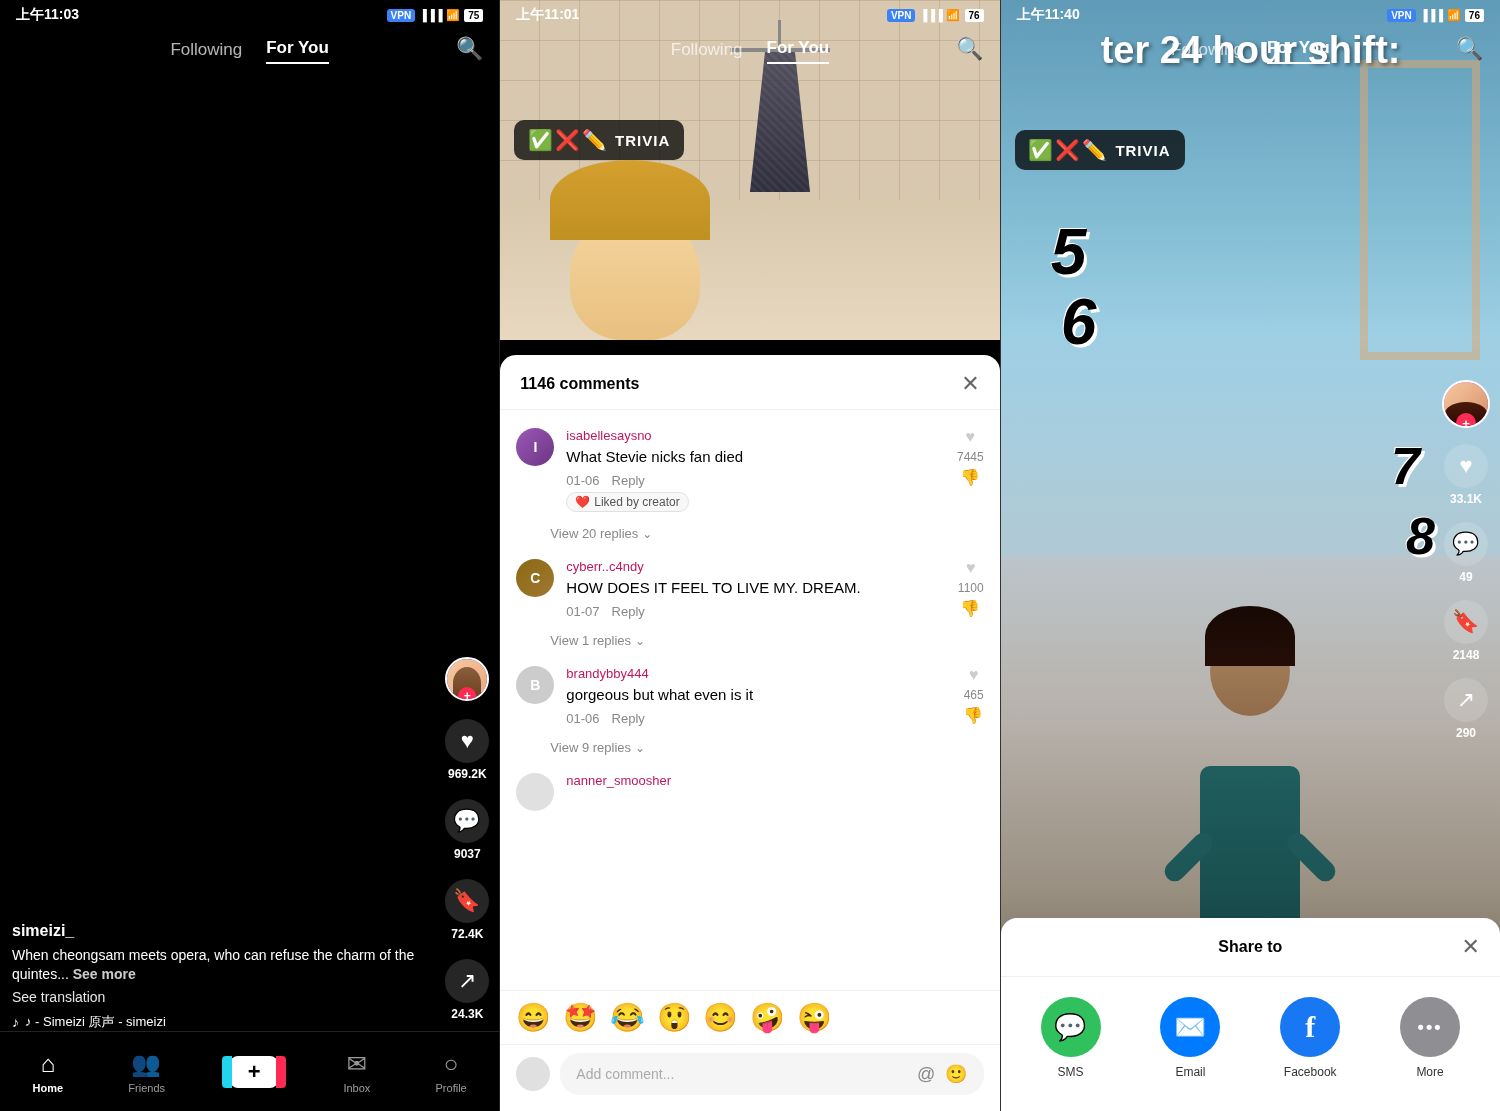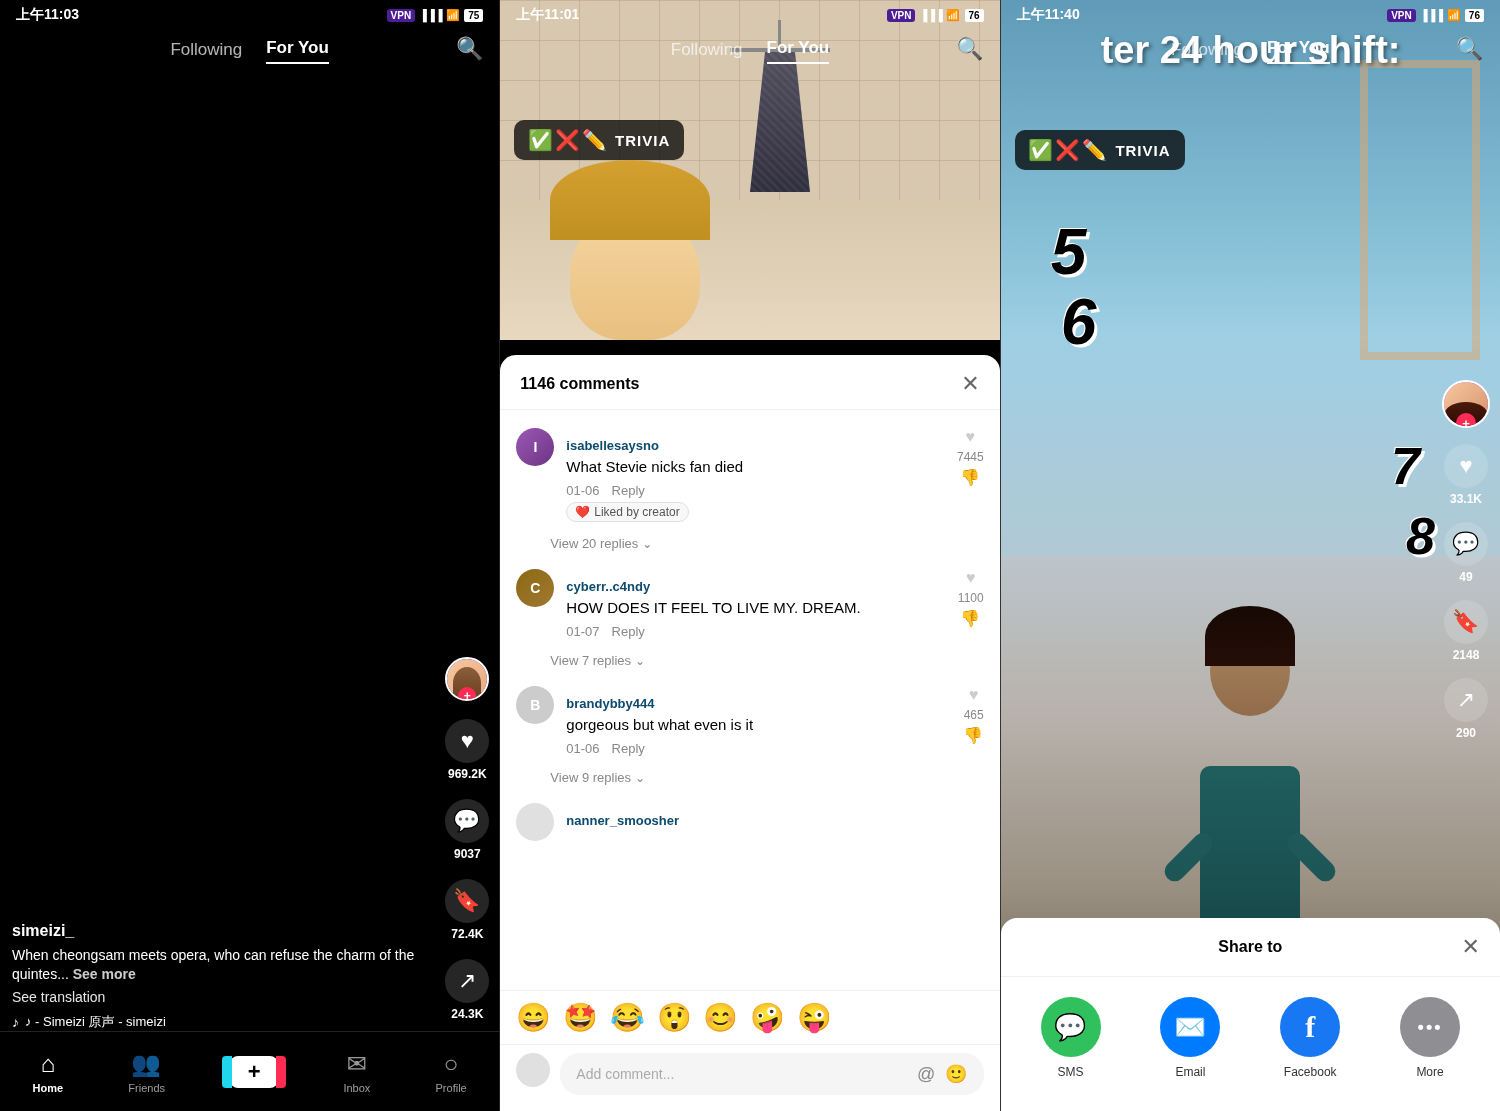--- a/index.html
+++ b/index.html
@@ -41,21 +41,21 @@
       position: absolute;
       top: 0; left: 0; right: 0;
       z-index: 100;
       color: #fff;
       font-size: 13px;
       font-weight: 600;
     }
     .status-time { font-size: 14px; font-weight: 700; }
     .status-icons { display: flex; align-items: center; gap: 4px; font-size: 11px; }
     .status-vpn {
-      background: #4c1d95;
+      background: #3b82f6;
       border-radius: 3px;
       padding: 1px 4px;
       font-size: 10px;
       font-weight: 700;
     }
     .battery-box {
       background: #fff;
       border-radius: 2px;
       padding: 1px 4px;
       font-size: 10px;
@@ -351,24 +351,23 @@
       font-weight: 700;
     }
     .comment-avatar.gray { background: #ccc; }
     .comment-avatar.brown { background: linear-gradient(135deg, #8B6914, #a07830); }
     .comment-avatar.empty {
       background: #e0e0e0;
     }
     .comment-body { flex: 1; }
     .comment-username {
       font-size: 13px;
-      font-weight: 700;
-      color: #0c4a6e;
+      font-weight: 400;
+      color: #be185d;
       margin-bottom: 3px;
-      margin-top: 10px;
     }
     .comment-text {
       font-size: 15px;
       color: #000;
       line-height: 1.4;
       margin-bottom: 6px;
     }
     .comment-meta {
       display: flex;
       align-items: center;
@@ -419,20 +418,21 @@
       align-items: center;
     }
     .emoji-item {
       font-size: 28px;
       cursor: pointer;
     }
 
     
     .comment-input-row {
       display: flex;
+      align-items: center;
       gap: 10px;
       padding: 8px 16px 16px;
       border-top: 1px solid #f0f0f0;
     }
     .comment-input-avatar {
       width: 34px;
       height: 34px;
       border-radius: 50%;
       background: #e0e0e0;
     }
@@ -847,21 +847,21 @@
               <span class="comment-reply-btn">Reply</span>
             </div>
           </div>
           <div class="comment-actions-right">
             <span class="heart-icon">♥</span>
             <span class="like-count">1100</span>
             <span class="dislike-icon">👎</span>
           </div>
         </div>
         <div class="view-replies">
-          <span>View 7 replies</span>
+          <span>View 1 replies</span>
           <span class="view-replies-arrow">⌄</span>
         </div>
 
         <div class="comment-item">
           <div class="comment-avatar gray">B</div>
           <div class="comment-body">
             <div class="comment-username">brandybby444</div>
             <div class="comment-text">gorgeous but what even is it</div>
             <div class="comment-meta">
               <span class="comment-date">01-06</span>

